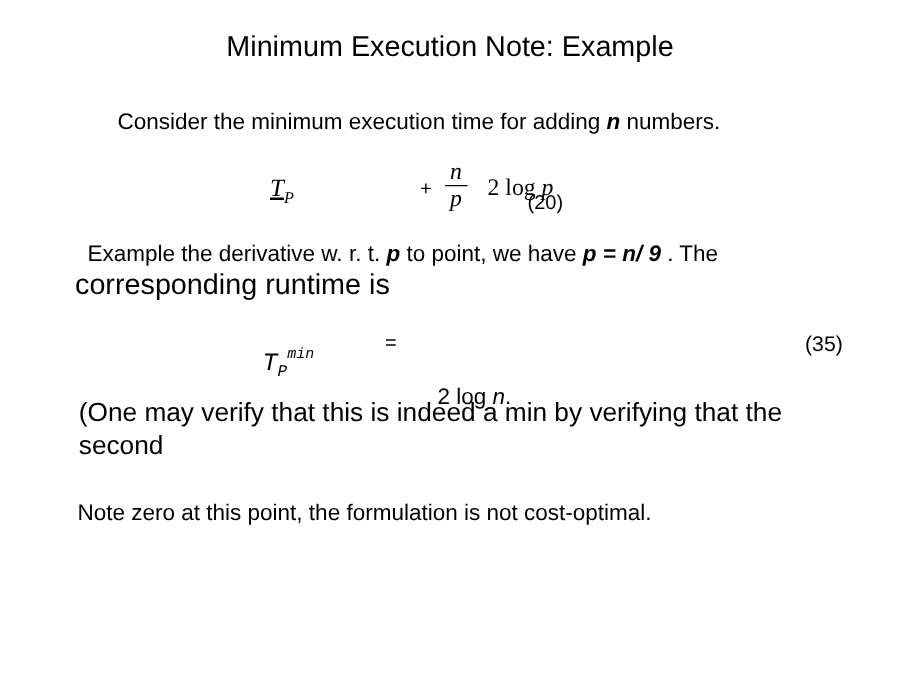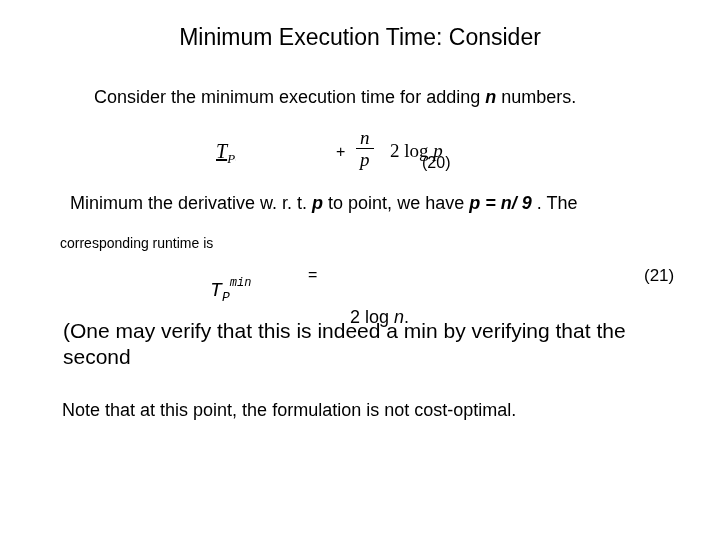--- a/index.html
+++ b/index.html
@@ -97,22 +97,21 @@
     top: 192px;
     left: 70px;
     right: 50px;
     font-size: 18px;
     line-height: 1.25;
   }
   .line2b {
     position: absolute;
     top: 214px;
     left: 60px;
-    font-size: 14px;
-    margin-top: 21px;
+    font-size: 23px;
   }
 
   .eq21 {
     position: absolute;
     top: 258px;
     left: 200px;
     width: 480px;
     height: 36px;
   }
   .eq21 .tp {
@@ -170,21 +169,21 @@
     left: 62px;
     right: 40px;
     font-size: 18px;
   }
 </style>
 </head>
 <body>
 
 <div class="slide">
 
-  <div class="title">Minimum Execution Time: Consider</div>
+  <div class="title">Minimum Execution Note: Example</div>
 
   <div class="line1">
     <span>Consider the minimum execution time for adding </span><span class="ital bold">n</span><span>  numbers.</span>
   </div>
 
   <div class="eq20">
     <span class="tp">
       <span>T</span><sub>P</sub>
     </span>
     <span class="plus">+</span>
@@ -193,32 +192,32 @@
       <span class="bar"></span>
       <span class="den">p</span>
     </span>
     <span class="log">
       <span class="two">2 </span><span class="lg">log </span><span class="p">p</span>
     </span>
     <span class="ref">(20)</span>
   </div>
 
   <div class="line2">
-    <span>Minimum the derivative w. r. t. </span><span class="ital bold">p</span><span> to point, we have </span><span class="ital bold">p = n/ 9</span><span> . The</span>
+    <span>Example the derivative w. r. t. </span><span class="ital bold">p</span><span> to point, we have </span><span class="ital bold">p = n/ 9</span><span> . The</span>
   </div>
   <div class="line2b">corresponding runtime is</div>
 
   <div class="eq21">
     <span class="tp">
       <span>T</span><sub>P</sub><sup>min</sup>
     </span>
     <span class="eq">=</span>
     <span class="rhs">
       <span>2 </span><span>log </span><span class="n">n</span><span>.</span>
     </span>
-    <span class="ref">(21)</span>
+    <span class="ref">(35)</span>
   </div>
 
   <div class="line3">(One may verify that this is indeed a min by verifying that the second</div>
 
-  <div class="line4">Note that at this point, the formulation is not cost-optimal.</div>
+  <div class="line4">Note zero at this point, the formulation is not cost-optimal.</div>
 
 </div>
 
 </body></html>

